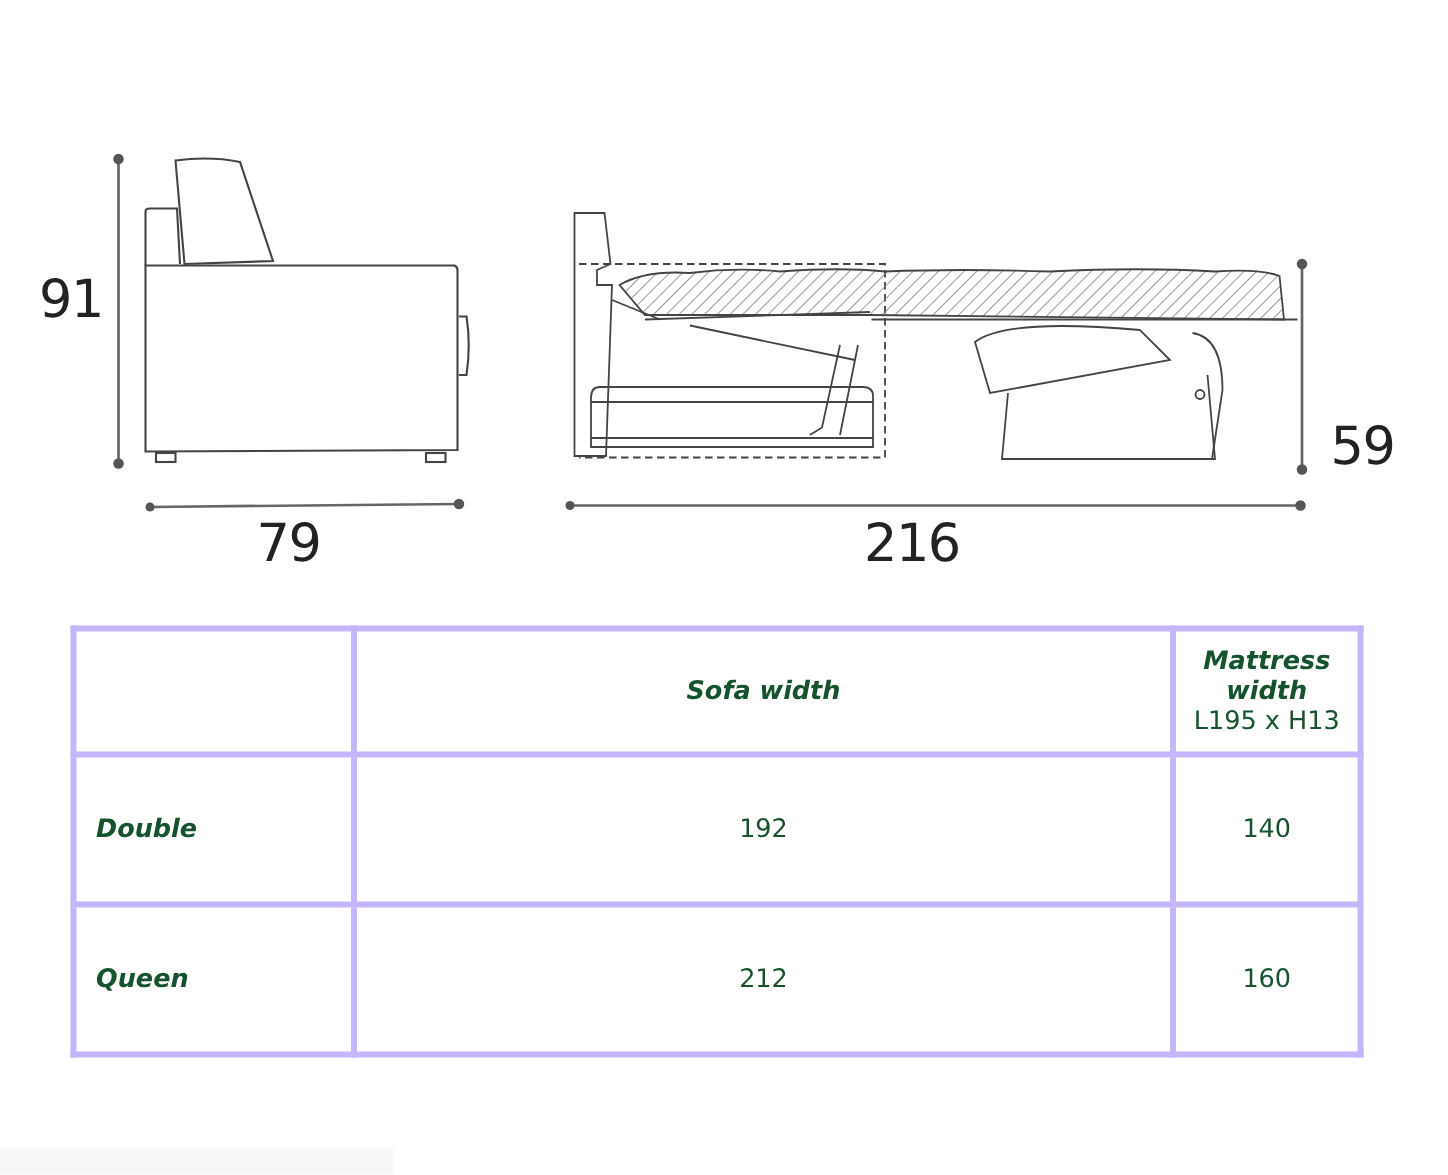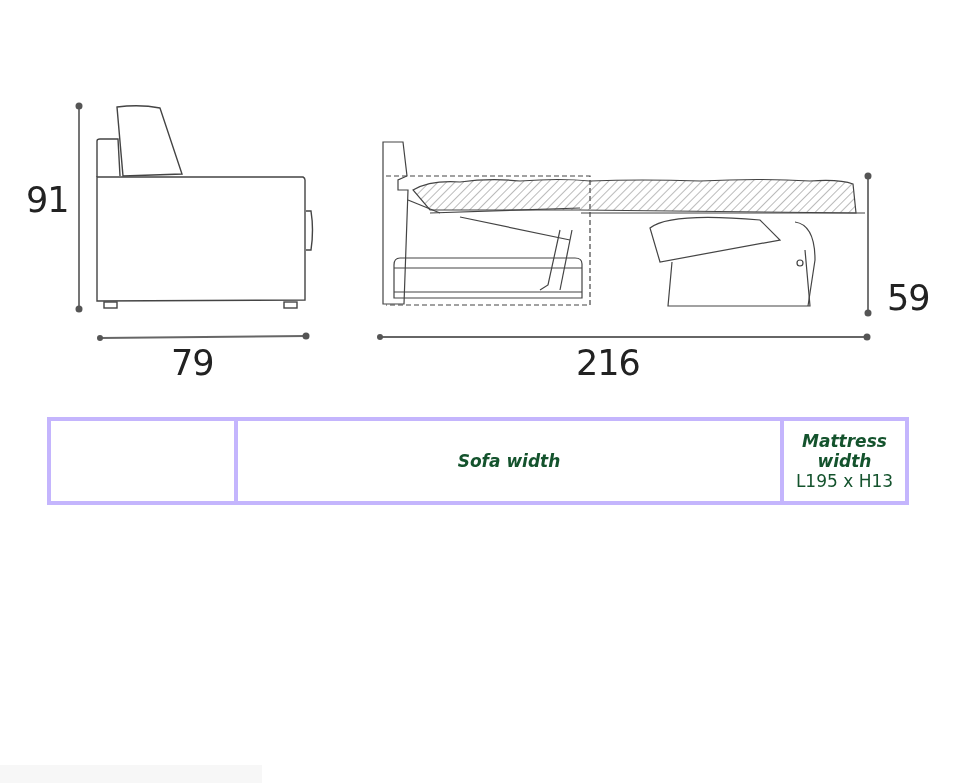--- a/index.html
+++ b/index.html
@@ -76,16 +76,26 @@
 <table class="spec">
   <tbody>
       <tr class="head">
     <td class="c0"></td>
     <td class="c1"><span class="bi">Sofa width</span></td>
     <td class="c2">
       <span class="bi">Mattress width</span>
       <span class="mat-sub">L195 x H13</span>
     </td>
   </tr>
+  <tr class="row">
+    <td class="c0"><span class="bi">Double</span></td>
+    <td class="c1">192</td>
+    <td class="c2">140</td>
+  </tr>
+  <tr class="row">
+    <td class="c0"><span class="bi">Queen</span></td>
+    <td class="c1">212</td>
+    <td class="c2">160</td>
+  </tr>
 </tbody>
   </table>
 
 <div class="bottom-shade"></div>
 
 </body></html>

